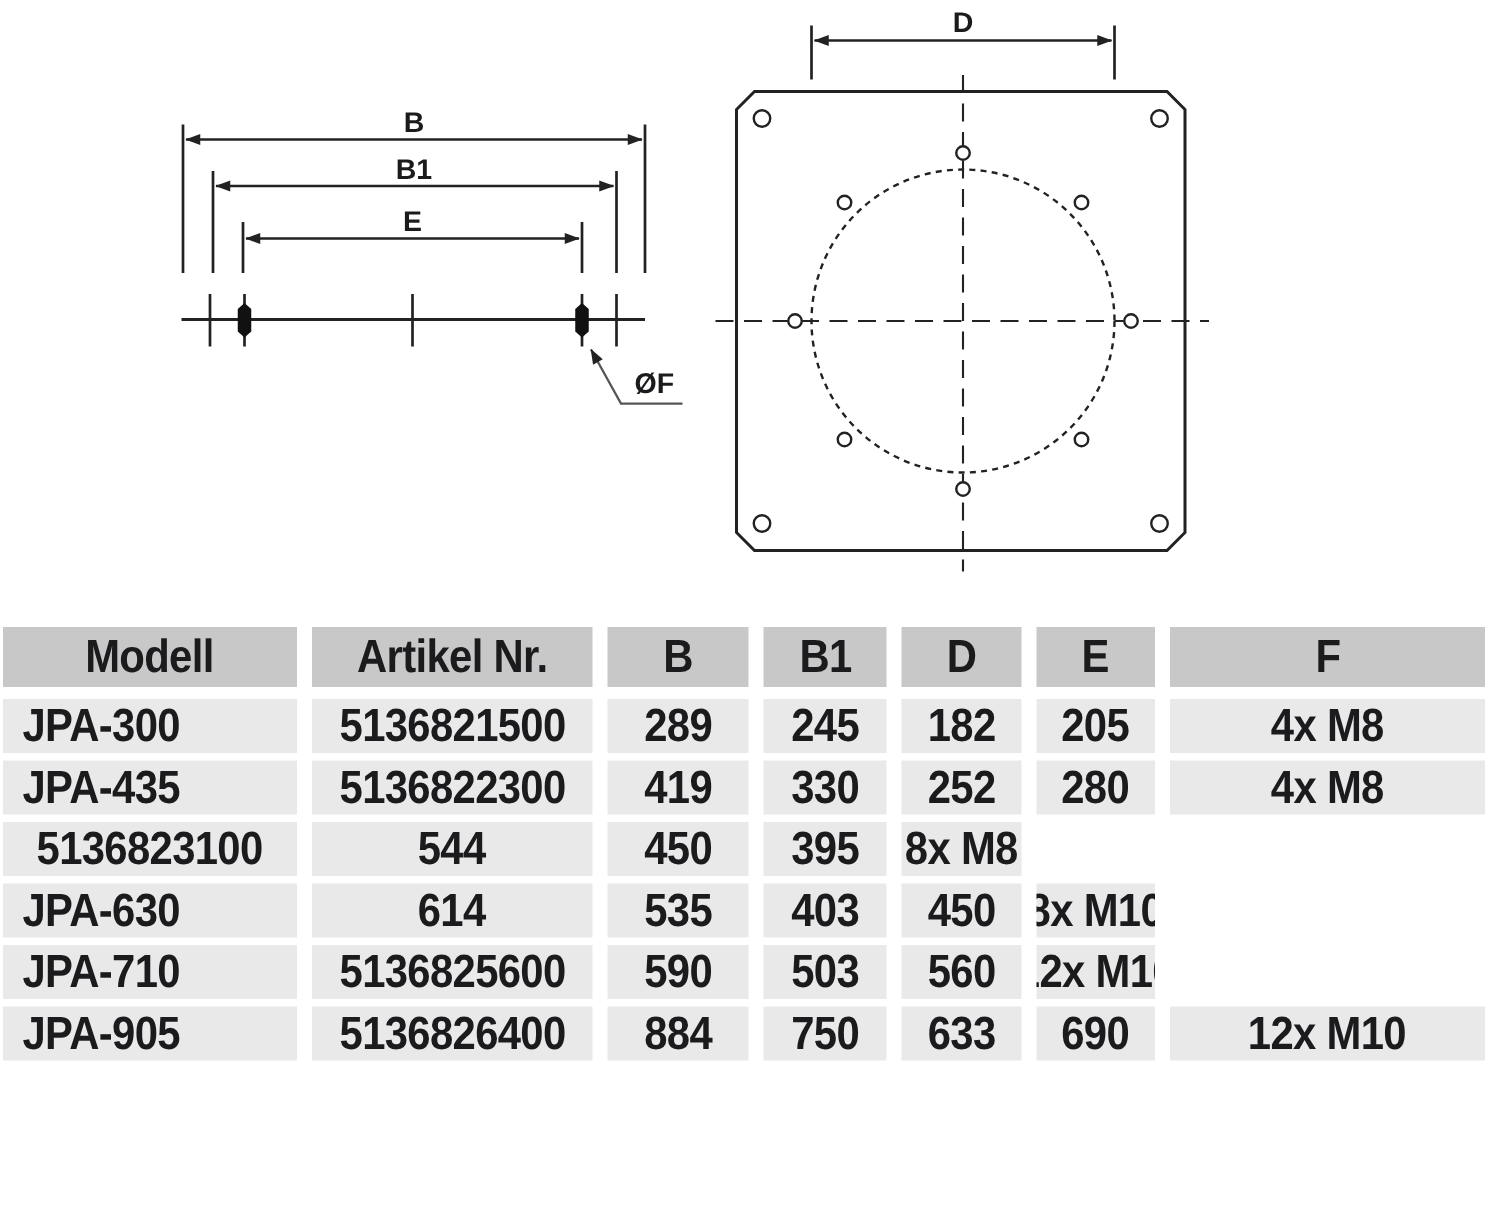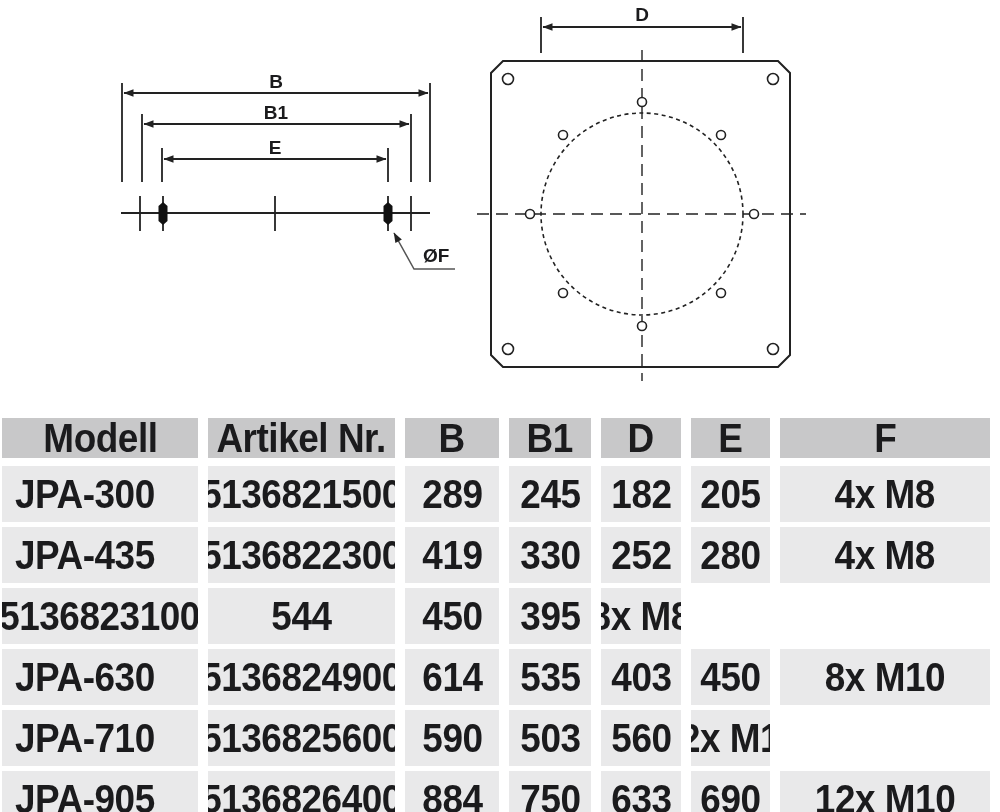--- a/index.html
+++ b/index.html
@@ -14,23 +14,23 @@
   .ln{stroke:var(--line,#222);fill:none;}
   .thin{stroke-width:1.8;}
   .thick{stroke-width:2;}
   .hole{stroke:var(--line,#222);stroke-width:1.6;fill:#fff;}
   .dimtext{fill:var(--text,#1b1b1d);font-size:19px;font-weight:bold;}
   .leader{stroke:var(--leader,#555);stroke-width:1.5;fill:none;}
 
   .spec-table{position:absolute;left:2px;top:418px;width:988px;color:var(--text,#1b1b1d);}
   .tr{display:grid;grid-template-columns:196px 187px 94px 82px 80px 79px 210px;column-gap:10px;}
   .th,.td{display:flex;align-items:center;justify-content:center;
-    font-weight:bold;font-size:41px;letter-spacing:-0.5px;overflow:hidden;}
+    font-weight:bold;font-size:31px;letter-spacing:-0.5px;overflow:hidden;}
   .th{background:var(--header-bg,#c8c8c9);height:40px;}
-  .td{background:var(--row-bg,#e9e9ea);height:56px;}
+  .td{background:var(--row-bg,#e9e9ea);height:36px;}
   #table-body .tr{margin-top:5px;}
   #table-body .tr:first-child{margin-top:8px;}
   .th span,.td span{display:inline-block;transform:scaleX(0.9);transform-origin:center;white-space:nowrap;}
   .td.left{justify-content:flex-start;padding-left:13px;box-sizing:border-box;}
   .td.left span{transform-origin:left center;}
 </style>
 </head>
 <body style="--header-bg: #c8c8c9; --row-bg: #e9e9ea; --text: #1b1b1d; --line: #222222; --leader: #555555;">
 
 <div class="page">
@@ -188,23 +188,20 @@
           </div>
     <div class="td">
             <span>8x M8</span>
           </div>
   </div>
         <div class="tr">
     <div class="td left">
             <span>JPA-630</span>
           </div>
     <div class="td">
-            <span>5136824900</span>
-          </div>
-    <div class="td">
             <span>614</span>
           </div>
     <div class="td">
             <span>535</span>
           </div>
     <div class="td">
             <span>403</span>
           </div>
     <div class="td">
             <span>450</span>

